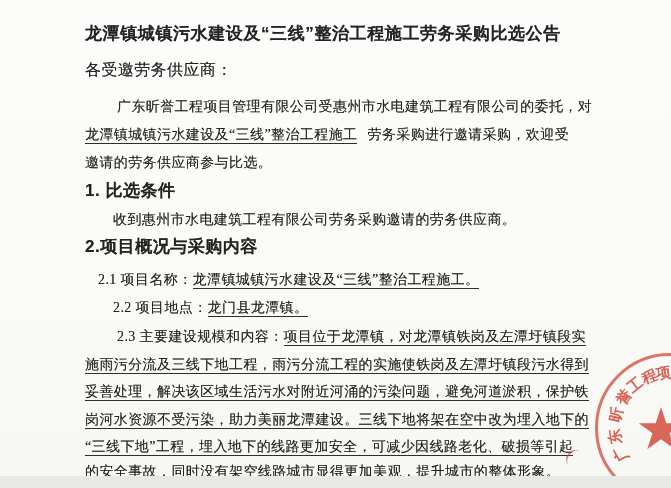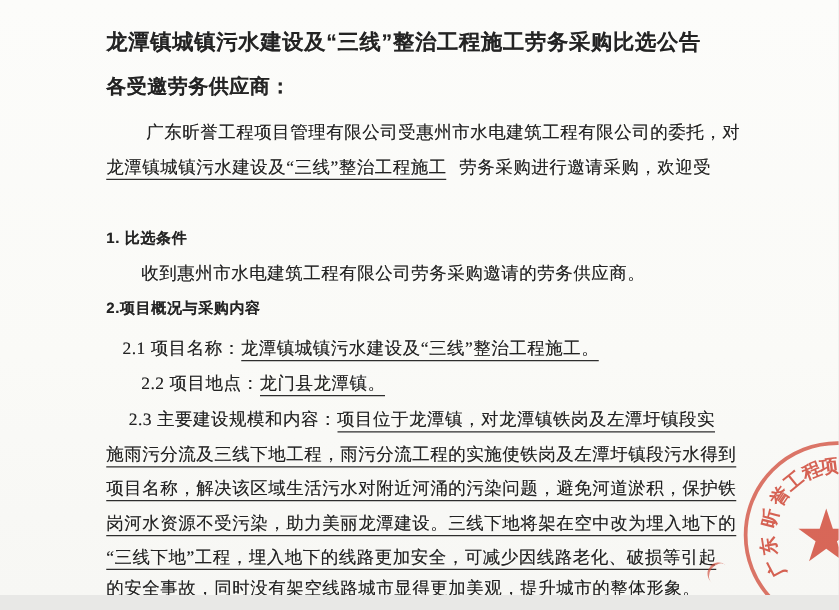--- a/index.html
+++ b/index.html
@@ -21,27 +21,27 @@
     text-shadow: 0 0 0.4px rgba(20,20,20,0.45);
   }
   .doc-title {
     font-family: "Liberation Sans", "DejaVu Sans", sans-serif;
     font-weight: bold;
     font-size: 17px;
     letter-spacing: 0.6px;
   }
   .salutation {
     font-family: "Liberation Sans", "DejaVu Sans", sans-serif;
-    font-weight: bold;
+    font-weight: normal;
     font-size: 16px;
   }
   .heading {
     font-family: "Liberation Sans", "DejaVu Sans", sans-serif;
     font-weight: bold;
-    font-size: 12px;
+    font-size: 17px;
     letter-spacing: 0.5px;
     text-align: right;
   }
   .u {
     border-bottom: 1.4px solid #2e2e2e;
     padding-bottom: 1px;
   }
   .gap-left { margin-left: 10px; }
   
   .stamp {
@@ -97,47 +97,50 @@
   <div class="line salutation" style="left:85px; top:60px">各受邀劳务供应商：</div>
 
   <div class="line" style="left:117px; top:97px">
     <span>广东昕誉工程项目管理有限公司受惠州市水电建筑工程有限公司的委托，对</span>
   </div>
 
   <div class="line" style="left:85px; top:125px">
     <span class="u">龙潭镇城镇污水建设及“三线”整治工程施工</span><span class="gap-left">劳务采购进行邀请采购，欢迎受</span>
   </div>
 
+  <div class="line" style="left:85px; top:153px">
+    <span>邀请的劳务供应商参与比选。</span>
+  </div>
 
   <div class="line heading" style="left:85px; top:181px">1. 比选条件</div>
 
   <div class="line" style="left:113px; top:210px">
     <span>收到惠州市水电建筑工程有限公司劳务采购邀请的劳务供应商。</span>
   </div>
 
   <div class="line heading" style="left:85px; top:237px">2.项目概况与采购内容</div>
 
   <div class="line" style="left:98px; top:270px">
     <span>2.1 项目名称：</span><span class="u">龙潭镇城镇污水建设及“三线”整治工程施工。</span>
   </div>
 
   <div class="line" style="left:113px; top:298px">
     <span>2.2 项目地点：</span><span class="u">龙门县龙潭镇。</span>
   </div>
 
-  <div class="line" style="left:103px; top:327px">
+  <div class="line" style="left:117px; top:327px">
     <span>2.3 主要建设规模和内容：</span><span class="u">项目位于龙潭镇，对龙潭镇铁岗及左潭圩镇段实</span>
   </div>
 
   <div class="line" style="left:85px; top:355px">
     <span class="u">施雨污分流及三线下地工程，雨污分流工程的实施使铁岗及左潭圩镇段污水得到</span>
   </div>
 
   <div class="line" style="left:85px; top:382px">
-    <span class="u">项目名称，解决该区域生活污水对附近河涌的污染问题，避免河道淤积，保护铁</span>
+    <span class="u">妥善处理，解决该区域生活污水对附近河涌的污染问题，避免河道淤积，保护铁</span>
   </div>
 
   <div class="line" style="left:85px; top:410px">
     <span class="u">岗河水资源不受污染，助力美丽龙潭建设。三线下地将架在空中改为埋入地下的</span>
   </div>
 
   <div class="line" style="left:85px; top:437px">
     <span class="u">“三线下地”工程，埋入地下的线路更加安全，可减少因线路老化、破损等引起</span>
   </div>
 

